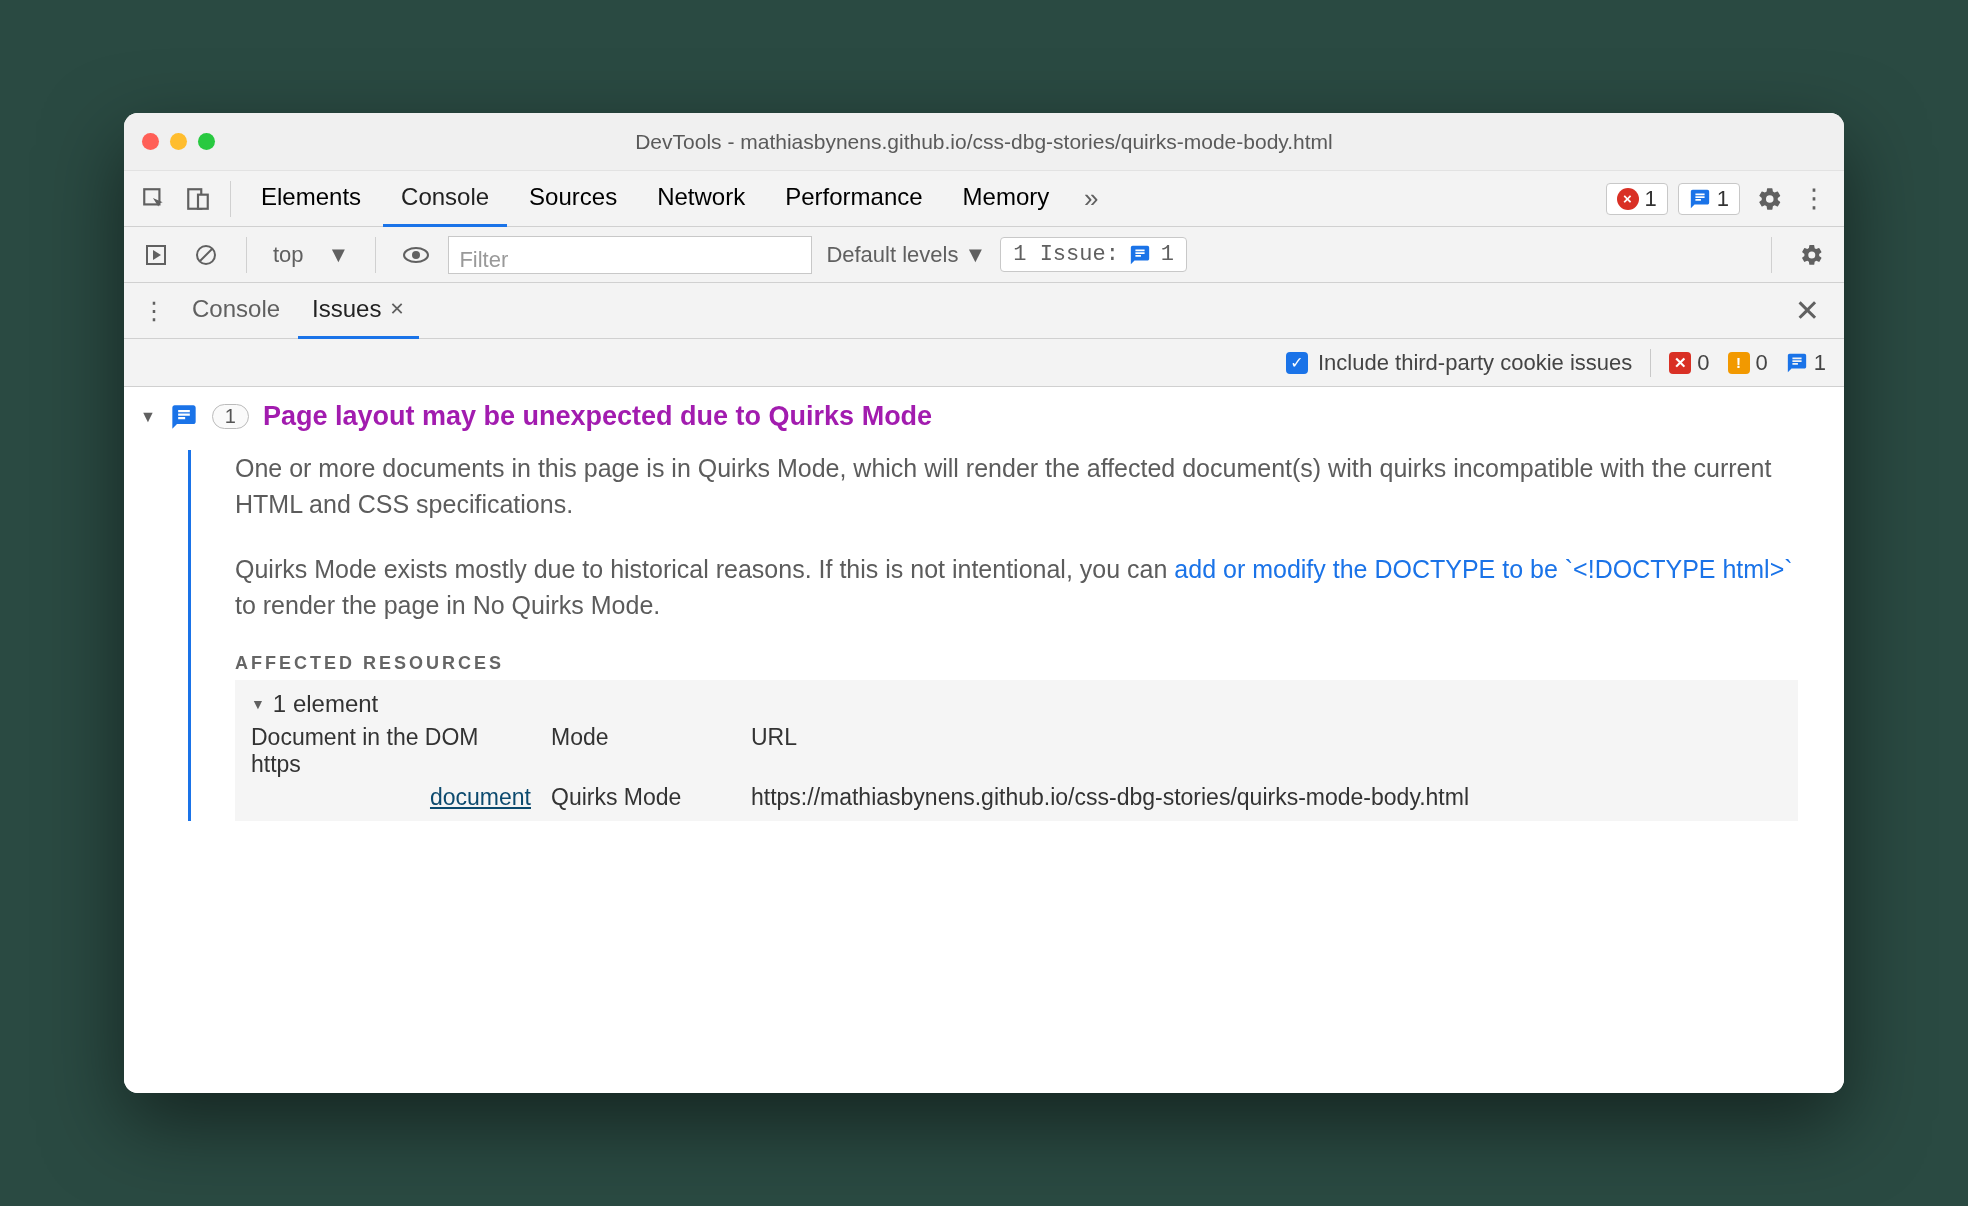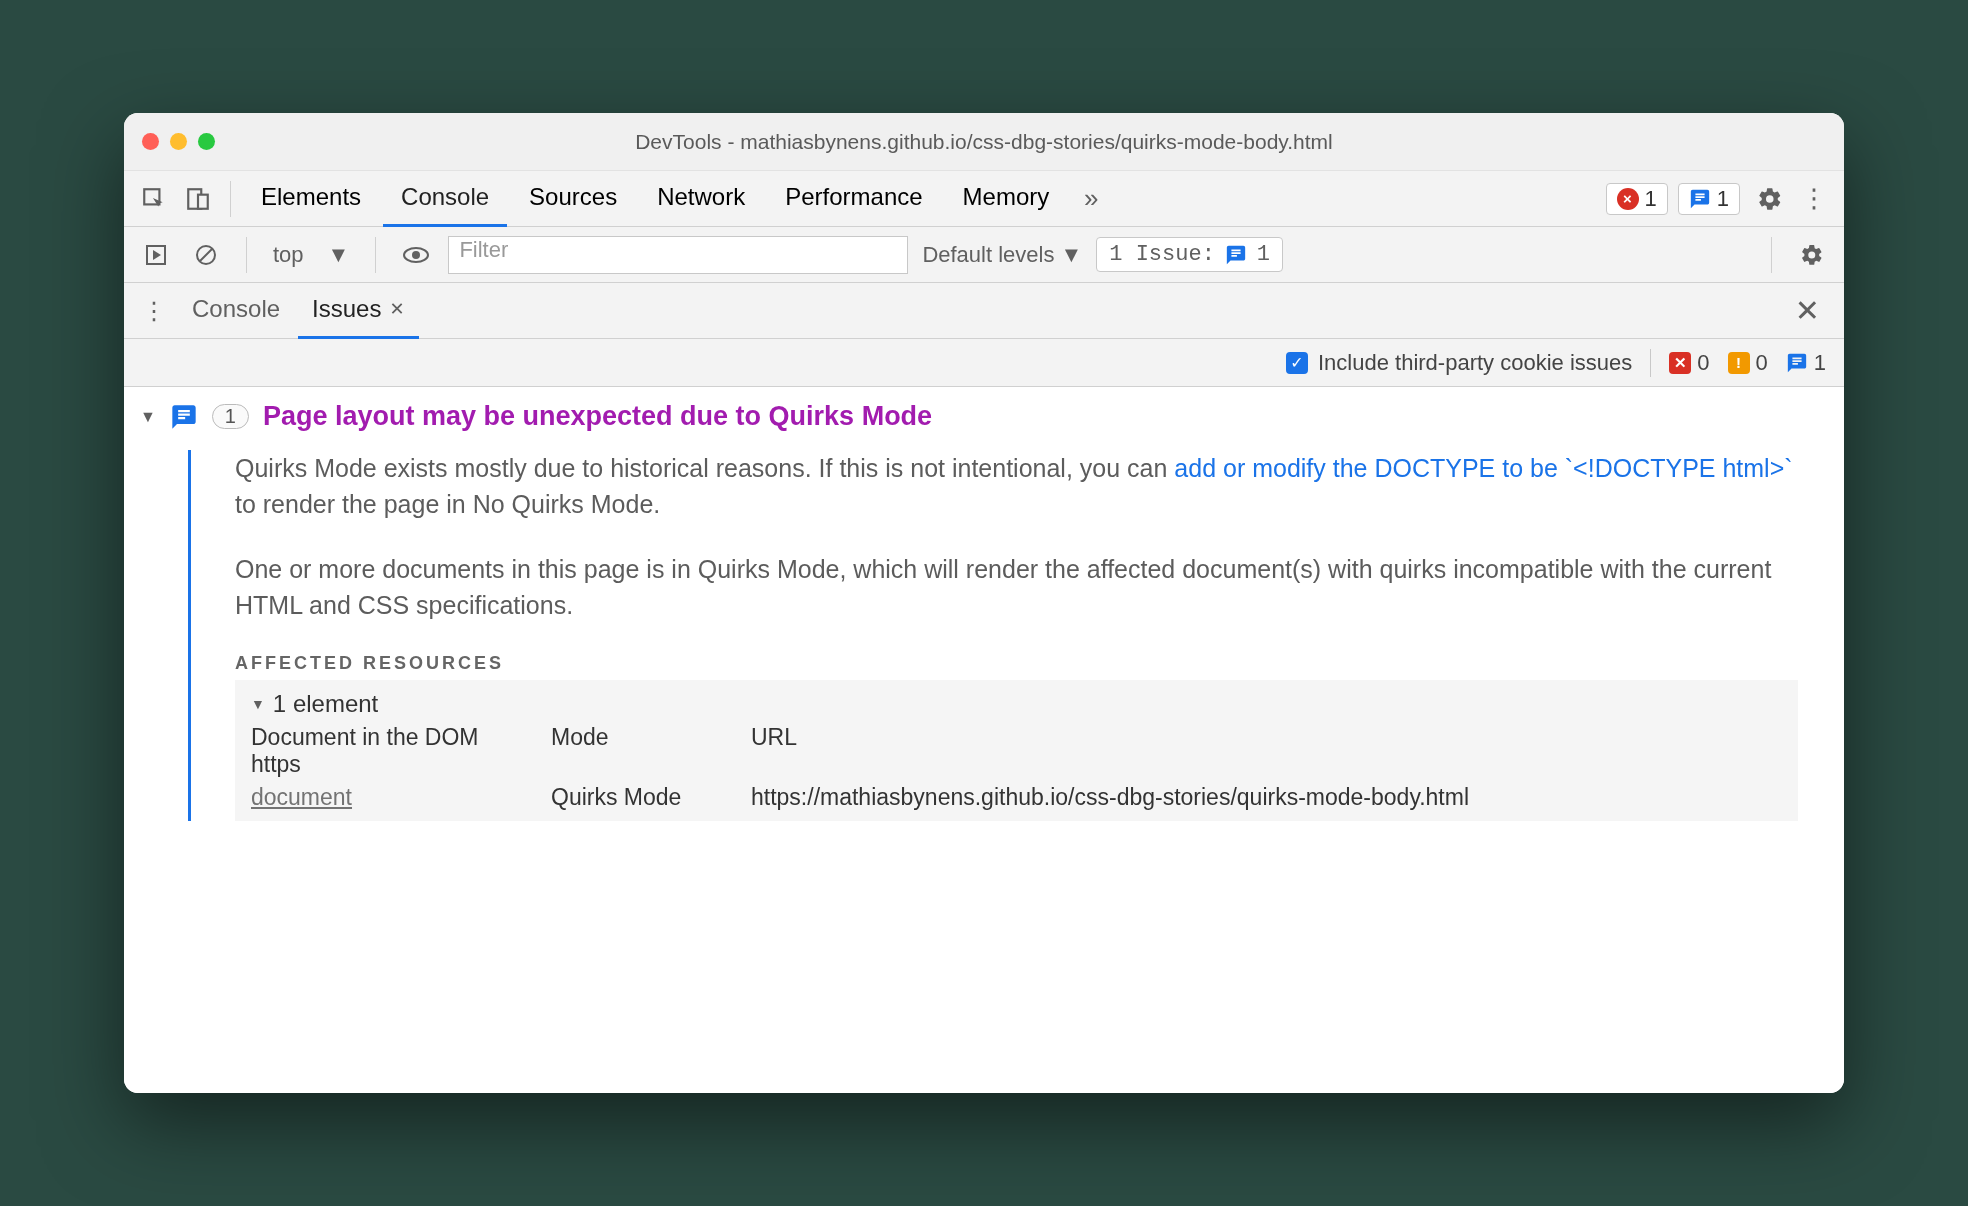--- a/index.html
+++ b/index.html
@@ -78,21 +78,21 @@
     display: flex;
     align-items: center;
     padding: 0 14px;
     gap: 14px;
     flex-shrink: 0;
     font-size: 22px;
     color: #606060;
   }
   .fb-btn { width: 36px; height: 36px; display: flex; align-items: center; justify-content: center; cursor: pointer; }
   .ctx { display: flex; align-items: flex-start; gap: 24px; padding: 0 4px; cursor: pointer; }
-  .filter-input { border: 1px solid #c8c8c8; background: #fff; height: 38px; width: 460px; padding: 0 10px; font-size: 22px; color: #606060; display:flex; align-items:flex-start;}
+  .filter-input { border: 1px solid #c8c8c8; background: #fff; height: 38px; width: 364px; padding: 0 10px; font-size: 22px; color: #606060; display:flex; align-items:flex-end;}
   .levels { display: flex; align-items: flex-end; gap: 6px; cursor: pointer; }
   .issuebox { border: 1px solid #c8c8c8; border-radius: 4px; padding: 4px 12px; display: flex; align-items: center; gap: 10px; background: #fff; font-family: Liberation Mono, monospace; }
 
   
   .drawer-tabs {
     height: 56px;
     background: #f3f3f3;
     border-bottom: 1px solid #d0d0d0;
     display: flex;
     align-items: center;
@@ -155,21 +155,21 @@
     padding-right: 30px;
   }
   .issue-detail p { margin-bottom: 28px; line-height: 1.45; font-size: 25px; color: #5c5c5c; }
   .issue-detail a { color: #1a73e8; text-decoration: none; }
 
   .aff-heading { font-size: 18px; letter-spacing: 3px; color: #666; font-weight: 600; margin: 30px 0 6px 0; }
   .aff-box { background: #f5f5f5; padding: 10px 16px; }
   .aff-elem-row { display: flex; align-items: center; gap: 8px; font-size: 24px; color: #333; margin-bottom: 6px; }
   .aff-grid { display: grid; grid-template-columns: 280px 180px 1fr; column-gap: 20px; font-size: 23px; color: #333; row-gap: 6px; }
   .aff-grid .hdr { color: #333; }
-  .aff-grid .link { color: #737373; text-decoration: underline; }
+  .aff-grid .link { color: #0c4a6e; text-decoration: underline; text-align: right; }
 
 </style>
 </head>
 <body>
 
 <div class="window">
 
   <div class="titlebar">
     <div class="traffic">
       <div class="t-btn t-close"></div>
@@ -318,24 +318,24 @@
     <div class="issue-row">
       <span class="tri">▼</span>
       <svg class="msg-icon" style="width:28px;height:28px;" viewBox="0 0 24 24">
           <path d="M20 2H4c-1.1 0-2 .9-2 2v18l4-4h14c1.1 0 2-.9 2-2V4c0-1.1-.9-2-2-2zM7 9h10v2H7V9zm6 5H7v-2h6v2zm4-6H7V6h10v2z"></path>
         </svg>
       <span class="count-oval">1</span>
       <span class="issue-title">Page layout may be unexpected due to Quirks Mode</span>
     </div>
 
     <div class="issue-detail">
+      <p>One or more documents in this page is in Quirks Mode, which will render the affected document(s) with quirks incompatible with the current HTML and CSS specifications.</p>
       <p>
         <span>Quirks Mode exists mostly due to historical reasons. If this is not intentional, you can </span><a href="#">add or modify the DOCTYPE to be `&lt;!DOCTYPE html&gt;`</a><span> to render the page in No Quirks Mode.</span>
       </p>
-      <p>One or more documents in this page is in Quirks Mode, which will render the affected document(s) with quirks incompatible with the current HTML and CSS specifications.</p>
 
       <div class="aff-heading">AFFECTED RESOURCES</div>
       <div class="aff-box">
         <div class="aff-elem-row">
           <span class="tri" style="font-size:14px;color:#606060;">▼</span>
           <span>1 element</span>
         </div>
         <div class="aff-grid">
           <div class="hdr">Document in the DOM https</div>
           <div class="hdr">Mode</div>

